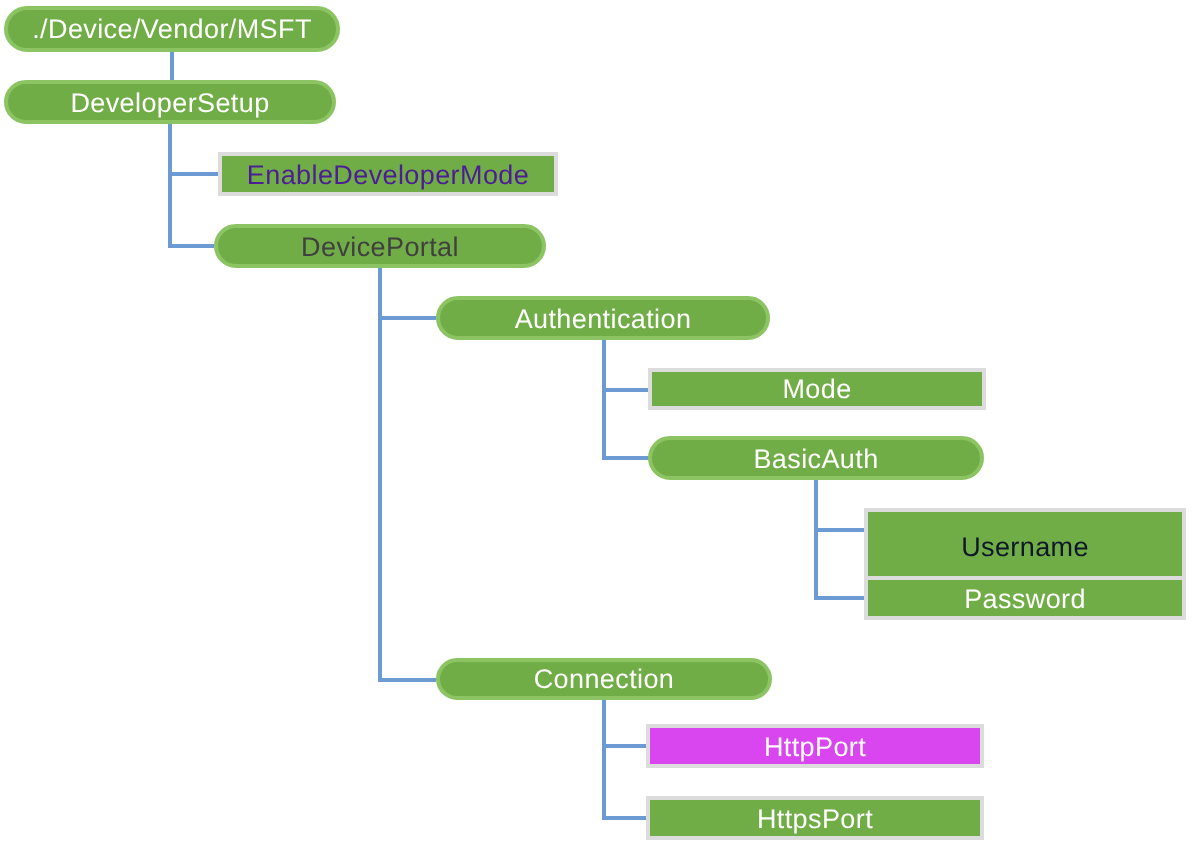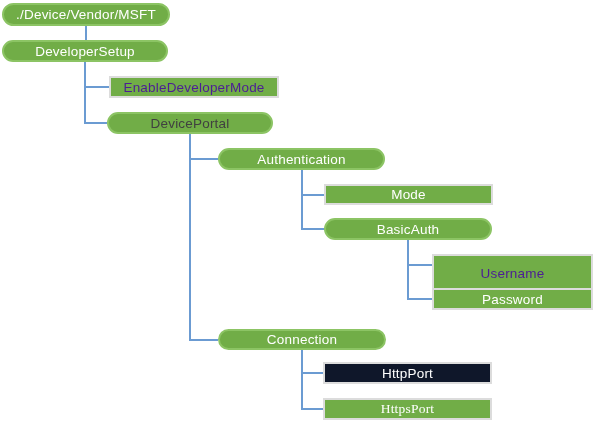--- a/index.html
+++ b/index.html
@@ -30,25 +30,25 @@
 <body>
 
 <div id="canvas" style="background: rgb(255, 255, 255);">
     <div class="node pill" style="left: 2px; top: 3px; width: 168px; height: 23px; background: rgb(113, 173, 71); color: rgb(255, 255, 255); border: 2px solid rgb(140, 196, 100);">./Device/Vendor/MSFT</div>
     <div class="node pill" style="left: 2px; top: 40px; width: 166px; height: 22px; background: rgb(113, 173, 71); color: rgb(255, 255, 255); border: 2px solid rgb(140, 196, 100);">DeveloperSetup</div>
     <div class="node rect" style="left: 109px; top: 76px; width: 170px; height: 22px; background: rgb(113, 173, 71); color: #4c1d95; border: 2px solid rgb(220, 220, 220);">EnableDeveloperMode</div>
     <div class="node pill" style="left: 107px; top: 112px; width: 166px; height: 22px; background: rgb(113, 173, 71); color: #404040; border: 2px solid rgb(140, 196, 100);">DevicePortal</div>
     <div class="node pill" style="left: 218px; top: 148px; width: 167px; height: 22px; background: rgb(113, 173, 71); color: rgb(255, 255, 255); border: 2px solid rgb(140, 196, 100);">Authentication</div>
     <div class="node rect" style="left: 324px; top: 184px; width: 169px; height: 21px; background: rgb(113, 173, 71); color: rgb(255, 255, 255); border: 2px solid rgb(220, 220, 220);">Mode</div>
     <div class="node pill" style="left: 324px; top: 218px; width: 168px; height: 22px; background: rgb(113, 173, 71); color: rgb(255, 255, 255); border: 2px solid rgb(140, 196, 100);">BasicAuth</div>
-    <div class="node rect" style="left: 432px; top: 254px; width: 161px; height: 38px; background: rgb(113, 173, 71); color: #4c1d95; border: 2px solid rgb(220, 220, 220);">Username</div>
+    <div class="node rect" style="left: 432px; top: 254px; width: 161px; height: 38px; background: rgb(113, 173, 71); color: #0f172a; border: 2px solid rgb(220, 220, 220);">Username</div>
     <div class="node rect" style="left: 432px; top: 288px; width: 161px; height: 22px; background: rgb(113, 173, 71); color: rgb(255, 255, 255); border: 2px solid rgb(220, 220, 220);">Password</div>
     <div class="node pill" style="left: 218px; top: 329px; width: 168px; height: 21px; background: rgb(113, 173, 71); color: rgb(255, 255, 255); border: 2px solid rgb(140, 196, 100);">Connection</div>
-    <div class="node rect" style="left: 323px; top: 362px; width: 169px; height: 22px; background: #0f172a; color: rgb(255, 255, 255); border: 2px solid rgb(220, 220, 220);">HttpPort</div>
-    <div class="node rect" style="left: 323px; top: 398px; width: 169px; height: 22px; background: rgb(113, 173, 71); color: rgb(255, 255, 255); border: 2px solid rgb(220, 220, 220); font-family: Liberation Serif, serif;">HttpsPort</div>
+    <div class="node rect" style="left: 323px; top: 362px; width: 169px; height: 22px; background: #d946ef; color: rgb(255, 255, 255); border: 2px solid rgb(220, 220, 220);">HttpPort</div>
+    <div class="node rect" style="left: 323px; top: 398px; width: 169px; height: 22px; background: rgb(113, 173, 71); color: rgb(255, 255, 255); border: 2px solid rgb(220, 220, 220);">HttpsPort</div>
     <div class="seg" style="left: 85px; top: 26px; width: 2px; height: 14px; background: rgb(107, 155, 210);"></div>
     <div class="seg" style="left: 84px; top: 62px; width: 2px; height: 26px; background: rgb(107, 155, 210);"></div>
     <div class="seg" style="left: 84px; top: 86px; width: 25px; height: 2px; background: rgb(107, 155, 210);"></div>
     <div class="seg" style="left: 84px; top: 62px; width: 2px; height: 62px; background: rgb(107, 155, 210);"></div>
     <div class="seg" style="left: 84px; top: 122px; width: 23px; height: 2px; background: rgb(107, 155, 210);"></div>
     <div class="seg" style="left: 189px; top: 134px; width: 2px; height: 26px; background: rgb(107, 155, 210);"></div>
     <div class="seg" style="left: 189px; top: 158px; width: 29px; height: 2px; background: rgb(107, 155, 210);"></div>
     <div class="seg" style="left: 189px; top: 134px; width: 2px; height: 207px; background: rgb(107, 155, 210);"></div>
     <div class="seg" style="left: 189px; top: 339px; width: 29px; height: 2px; background: rgb(107, 155, 210);"></div>
     <div class="seg" style="left: 301px; top: 170px; width: 2px; height: 26px; background: rgb(107, 155, 210);"></div>

